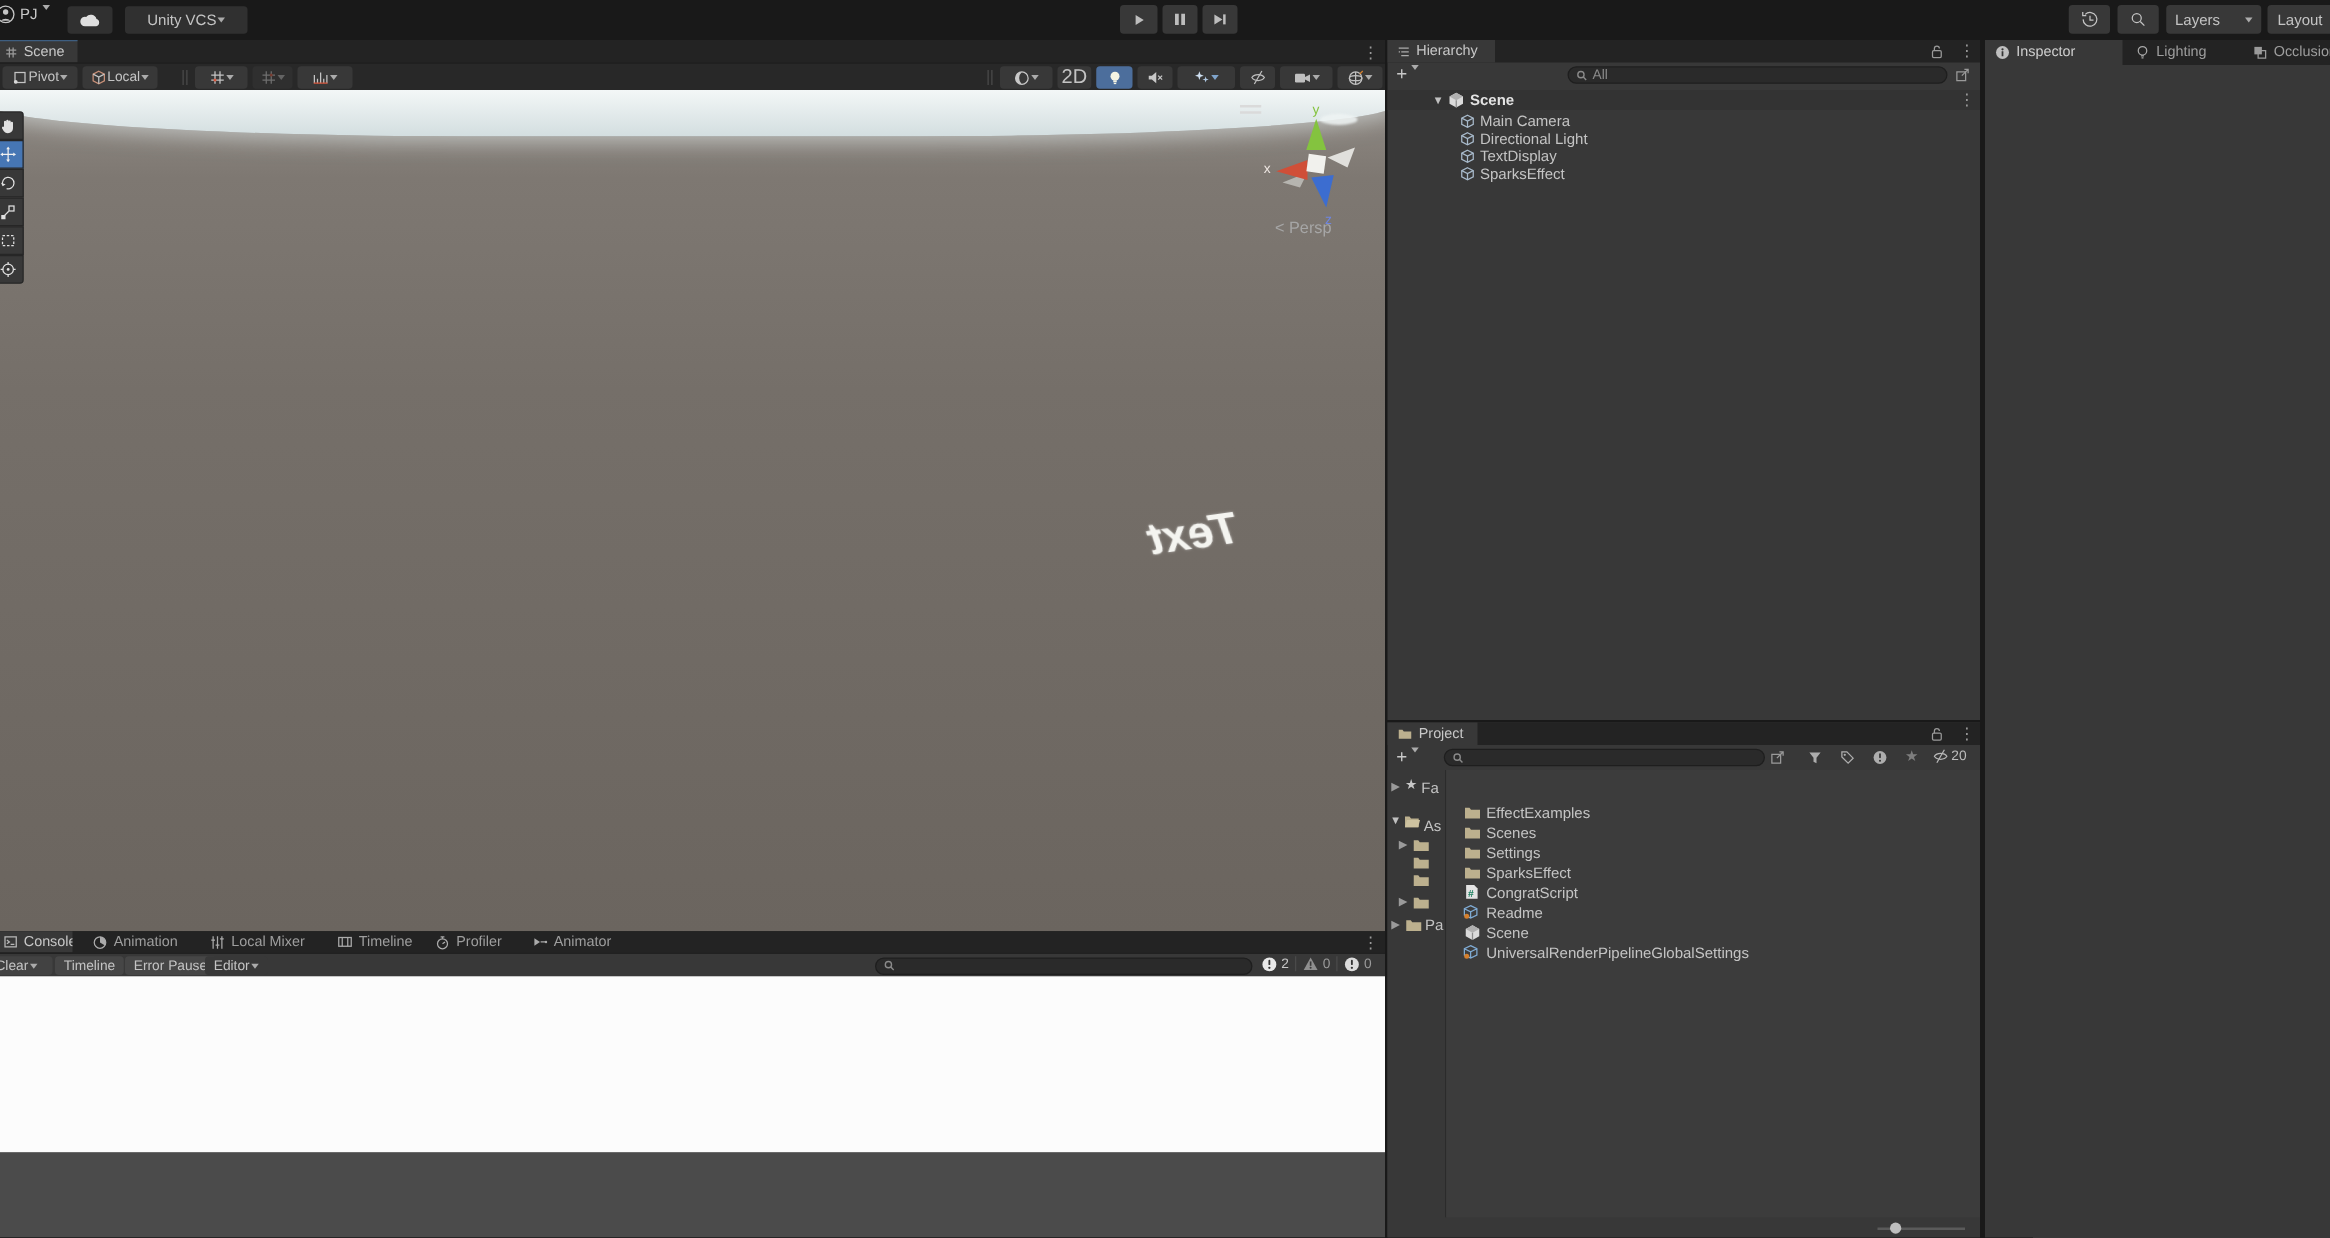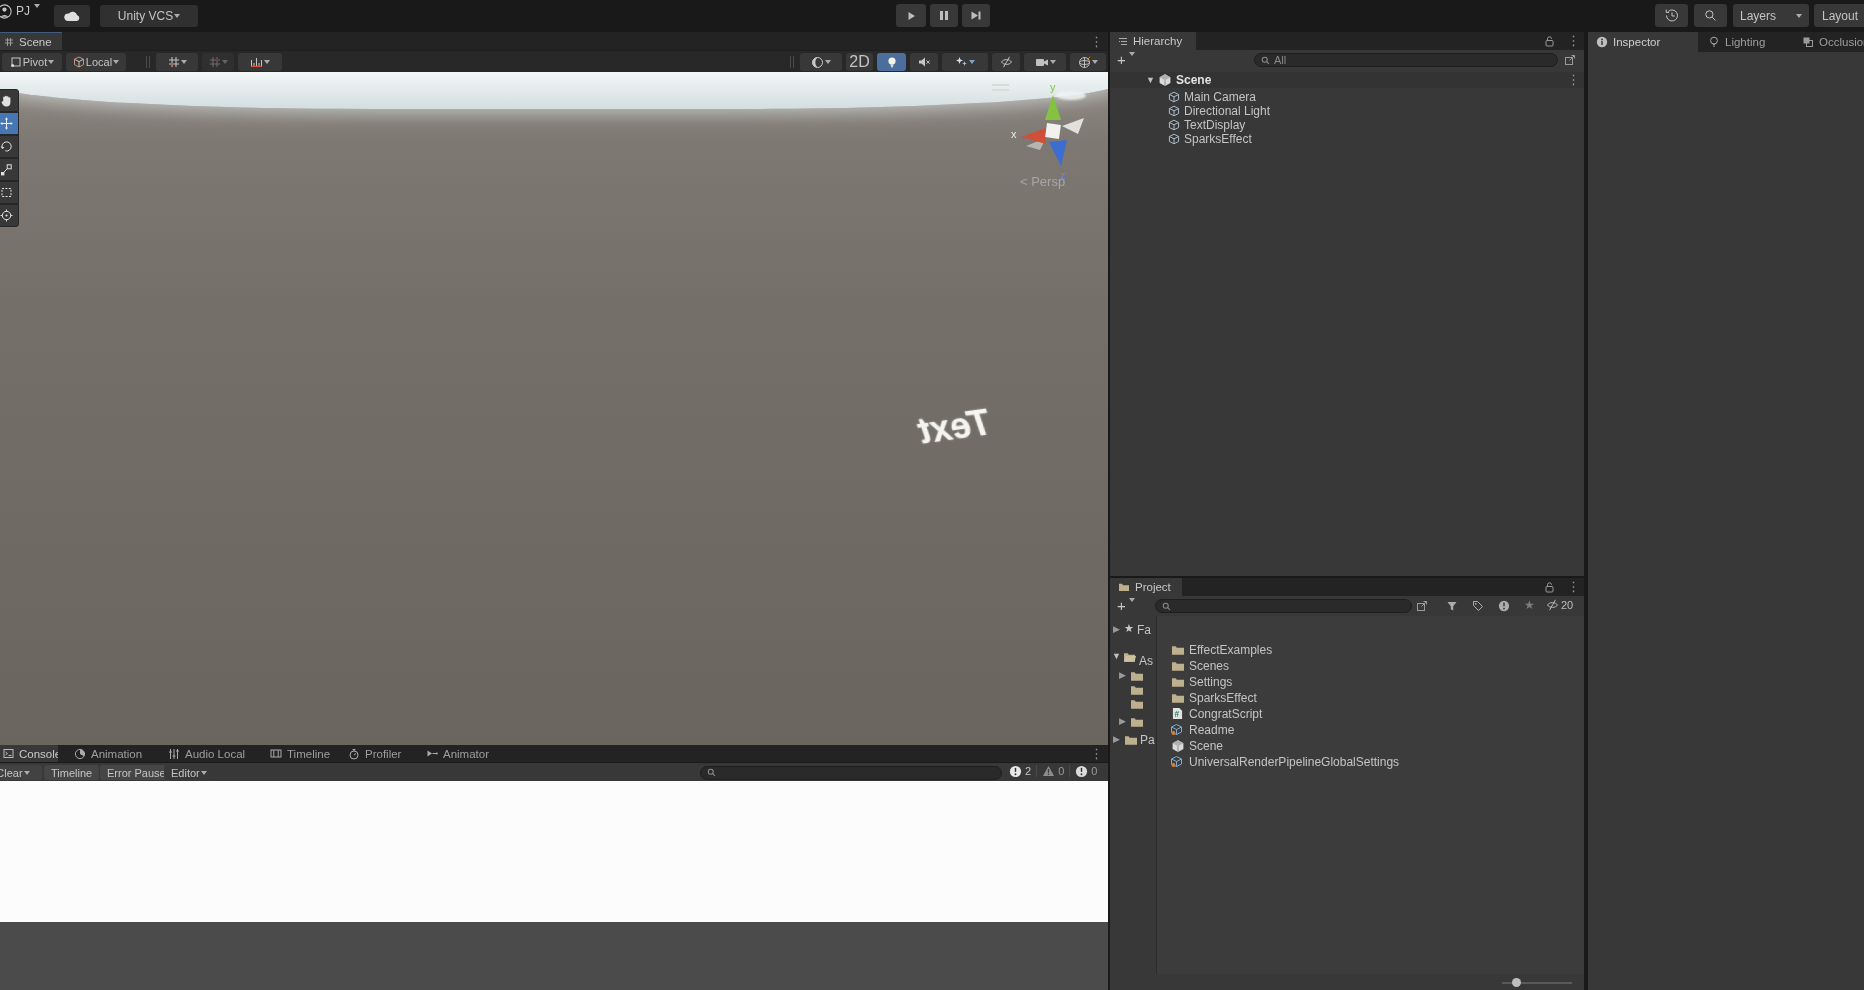--- a/index.html
+++ b/index.html
@@ -281,21 +281,21 @@
         <circle cx="6" cy="6" r="4.6" fill="none" stroke="#ABABAB"></circle>
         <path d="M6 6 V1.4 A4.6 4.6 0 0 1 10 8.3z" fill="#ABABAB"></path>
       </svg>
     <span>Animation</span>
   </div>
   <div class="tab ghost p" style="left:160px;top:0">
     <svg width="12" height="12" viewBox="0 0 12 12">
         <path d="M2.5 1 v10 M6 1 v10 M9.5 1 v10" stroke="#ABABAB"></path>
         <path d="M1 4 h3 M4.5 8 h3 M8 3 h3" stroke="#ABABAB"></path>
       </svg>
-    <span>Audio Local</span>
+    <span>Local Mixer</span>
   </div>
   <div class="tab ghost p" style="left:262px;top:0">
     <svg width="12" height="11" viewBox="0 0 12 11">
         <rect x="1" y="2" width="10" height="7" fill="none" stroke="#ABABAB"></rect>
         <path d="M3.8 2 v7 M8.2 2 v7" stroke="#ABABAB"></path>
       </svg>
     <span>Timeline</span>
   </div>
   <div class="tab ghost p" style="left:340px;top:0">
     <svg width="12" height="12" viewBox="0 0 12 12">

